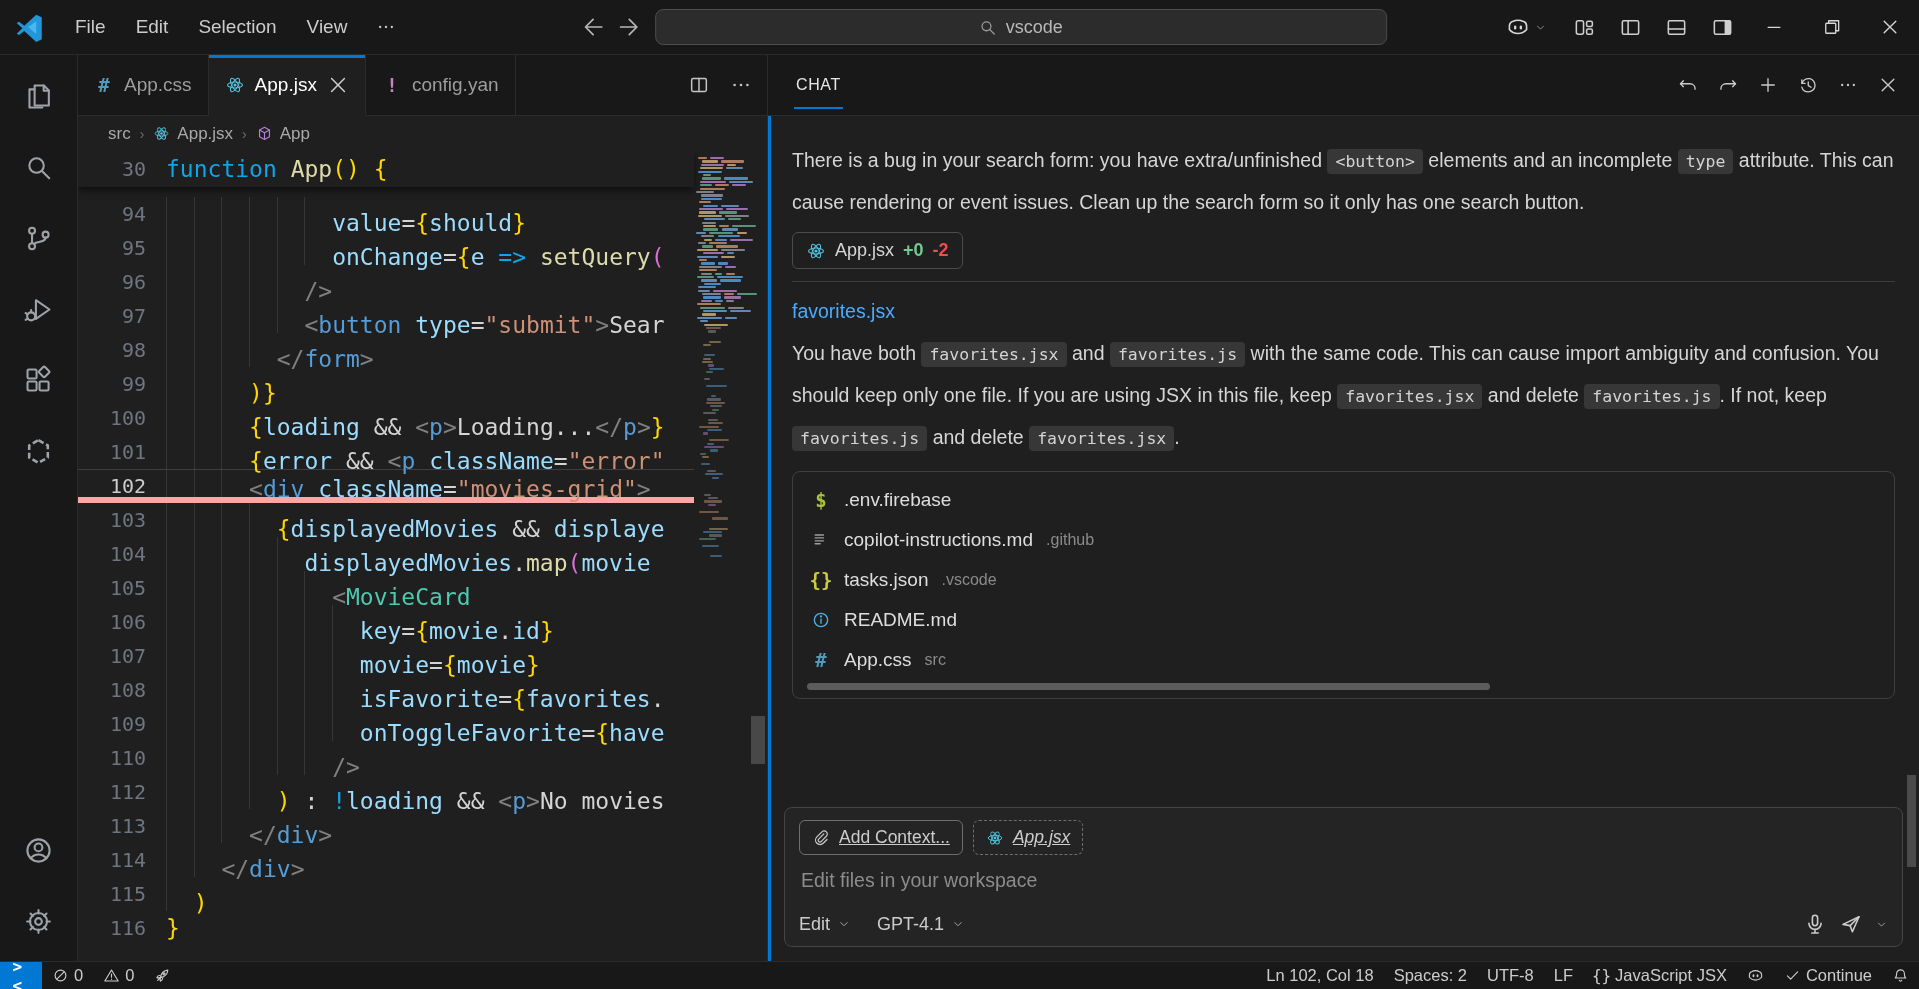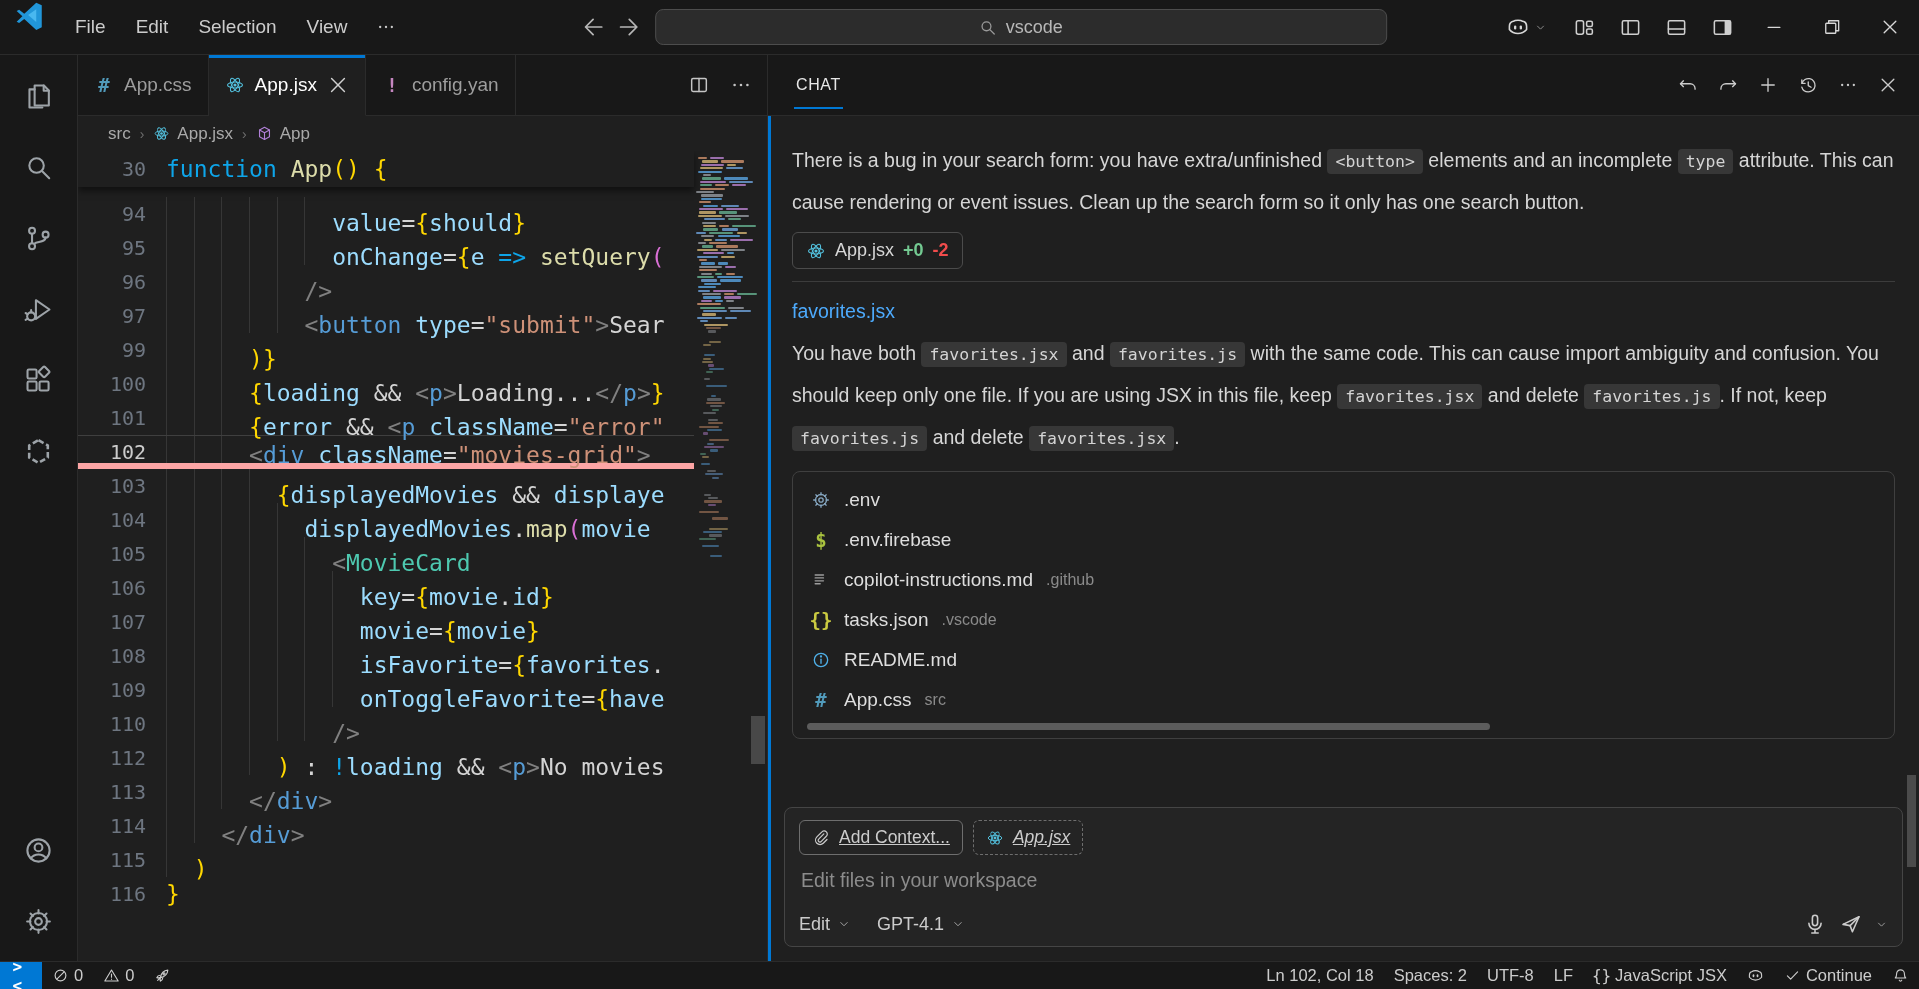--- a/index.html
+++ b/index.html
@@ -4,21 +4,21 @@
 <style>
   * { margin:0; padding:0; box-sizing:border-box; }
   html,body { width:1919px; height:989px; overflow:hidden; background:#1f1f1f;
     font-family:"Liberation Sans", sans-serif; color:#cccccc; }
   .svgi { display:inline-flex; align-items:center; justify-content:center; flex:none; }
   .svgi svg { width:100%; height:100%; }
   .txti { font-family:"DejaVu Sans Mono", monospace; font-weight:bold; }
 
   
   .titlebar { height:55px; background:#181818; border-bottom:1px solid #2b2b2b;
-    display:flex; align-items:flex-start; position:relative; }
+    display:flex; align-items:center; position:relative; }
   .logo { width:30px; height:30px; margin:0 16px 0 14px; }
   .menubar { display:flex; height:100%; }
   .menu-item { padding:0 15px; display:flex; align-items:center; font-size:19px; color:#cccccc; }
   .menu-more { padding:0 14px; display:flex; align-items:center; color:#cccccc; }
   .tb-center { position:absolute; left:50%; top:0; height:100%; transform:translateX(-47%);
     display:flex; align-items:center; gap:14px; }
   .tb-nav { display:flex; gap:8px; }
   .tb-nav .svgi { width:26px; height:26px; color:#b6b6b6; }
   .searchbox { width:732px; height:36px; background:#2c2c2c; border:1px solid #4d4d4d;
     border-radius:8px; display:flex; align-items:center; justify-content:center; gap:8px;
@@ -413,20 +413,24 @@
             <div class="gutter">95</div>
             <div class="codetext"><span class="ig"></span><span class="ig"></span><span class="ig"></span><span class="ig"></span><span class="ig"></span><span class="ig"></span><span class="tk-var">onChange</span><span class="tk-txt">=</span><span class="tk-b1">{</span><span class="tk-var">e</span><span class="tk-txt"> </span><span class="tk-kw">=&gt;</span><span class="tk-txt"> </span><span class="tk-fn">setQuery</span><span class="tk-b2">(</span></div>
           </div>
           <div class="crow">
             <div class="gutter">96</div>
             <div class="codetext"><span class="ig"></span><span class="ig"></span><span class="ig"></span><span class="ig"></span><span class="ig"></span><span class="tk-punc">/&gt;</span></div>
           </div>
           <div class="crow">
             <div class="gutter">97</div>
             <div class="codetext"><span class="ig"></span><span class="ig"></span><span class="ig"></span><span class="ig"></span><span class="ig"></span><span class="tk-punc">&lt;</span><span class="tk-tag">button</span><span class="tk-txt"> </span><span class="tk-var">type</span><span class="tk-txt">=</span><span class="tk-str">"submit"</span><span class="tk-punc">&gt;</span><span class="tk-txt">Sear</span></div>
+          </div>
+          <div class="crow">
+            <div class="gutter">98</div>
+            <div class="codetext"><span class="ig"></span><span class="ig"></span><span class="ig"></span><span class="ig"></span><span class="tk-punc">&lt;/</span><span class="tk-tag">form</span><span class="tk-punc">&gt;</span></div>
           </div>
           <div class="crow">
             <div class="gutter">99</div>
             <div class="codetext"><span class="ig"></span><span class="ig"></span><span class="ig"></span><span class="tk-b1">)}</span></div>
           </div>
           <div class="crow">
             <div class="gutter">100</div>
             <div class="codetext"><span class="ig"></span><span class="ig"></span><span class="ig"></span><span class="tk-b1">{</span><span class="tk-var">loading</span><span class="tk-txt"> &amp;&amp; </span><span class="tk-punc">&lt;</span><span class="tk-tag">p</span><span class="tk-punc">&gt;</span><span class="tk-txt">Loading...</span><span class="tk-punc">&lt;/</span><span class="tk-tag">p</span><span class="tk-punc">&gt;</span><span class="tk-b1">}</span></div>
           </div>
           <div class="crow">
@@ -702,30 +706,20 @@
             <span class="diff-add">+0</span>
             <span class="diff-rem">-2</span>
           </span>
       </div>
       <hr class="chat-hr">
       <a class="chat-link">favorites.jsx</a>
       <p class="chat-p" id="msg2"><span>You have both </span><span class="inline-code">favorites.jsx</span><span> and </span><span class="inline-code">favorites.js</span><span> with the same code. This can cause import ambiguity and confusion. You should keep only one file. If you are using JSX in this file, keep </span><span class="inline-code">favorites.jsx</span><span> and delete </span><span class="inline-code">favorites.js</span><span>. If not, keep </span><span class="inline-code">favorites.js</span><span> and delete </span><span class="inline-code">favorites.jsx</span><span>.</span></p>
       <div class="files-card">
         <div id="fileRows">
             <div class="file-row">
-              <span class="svgi" style="height: 20px; width: 20px; color: rgb(133, 166, 192);">
-                <svg viewBox="0 0 24 24" fill="none" stroke="currentColor" stroke-width="1.6" stroke-linecap="round" stroke-linejoin="round">
-                  <circle cx="12" cy="12" r="2.6"></circle>
-                  <circle cx="12" cy="12" r="6.6"></circle>
-                  <path d="M12 3.2v2.6M12 18.2v2.6M3.2 12h2.6M18.2 12h2.6M5.8 5.8l1.9 1.9M16.3 16.3l1.9 1.9M18.2 5.8l-1.9 1.9M7.7 16.3l-1.9 1.9"></path>
-                </svg>
-              </span>
-              <span>.env</span>
-            </div>
-            <div class="file-row">
               <span class="svgi txti" style="height: 20px; width: 20px; color: rgb(169, 194, 63); font-size: 19px;">$</span>
               <span>.env.firebase</span>
             </div>
             <div class="file-row">
               <span class="svgi" style="height: 20px; width: 20px; color: rgb(157, 157, 157);">
                 <svg viewBox="0 0 24 24" fill="none" stroke="currentColor" stroke-width="1.6" stroke-linecap="round" stroke-linejoin="round">
                   <path d="M5 6h10M5 9.5h10M5 13h10M5 16.5h6"></path>
                 </svg>
               </span>
               <span>copilot-instructions.md</span>

